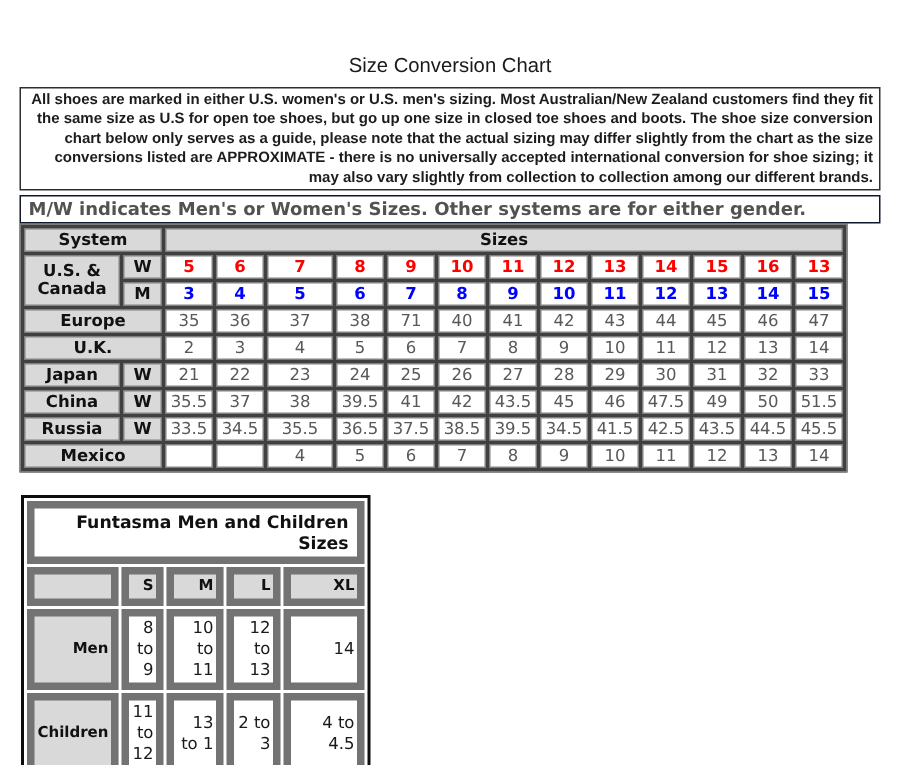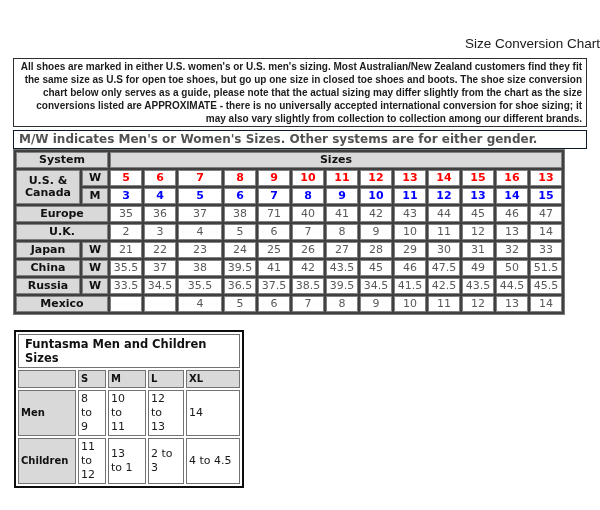--- a/index.html
+++ b/index.html
@@ -8,21 +8,21 @@
     position: relative;
     width: 600px;
     height: 510px;
     background: #ffffff;
     font-family: "DejaVu Sans", sans-serif;
     overflow: hidden;
   }
   
   #page h1 {
     padding-top: 36px;
-    text-align: right;
+    text-align: center;
     font-family: "Liberation Sans", sans-serif;
     font-size: 13.5px;
     font-weight: normal;
     color: #1a1a1a;
   }
   
   .intro {
     margin: 7px 13px 0 13px;
     border: 1px solid #2e2e2e;
     padding: 1px 4px;
@@ -78,22 +78,22 @@
   
   table.t2 {
     margin: 15px 0 0 14px;
     border-collapse: separate;
     border-spacing: 2px;
     border: 2px solid #0d0d0d;
     background: #ffffff;
     table-layout: fixed;
   }
   table.t2 th, table.t2 td {
-    border: 1px solid #737373;
-    text-align: left;
+    border: 5px solid #737373;
+    text-align: right;
     vertical-align: middle;
     font-size: 11px;
     line-height: 14px;
     padding: 1px 2px;
   }
   table.t2 th.title {
     background: #ffffff;
     color: #111111;
     font-weight: bold;
     font-size: 11.5px;

